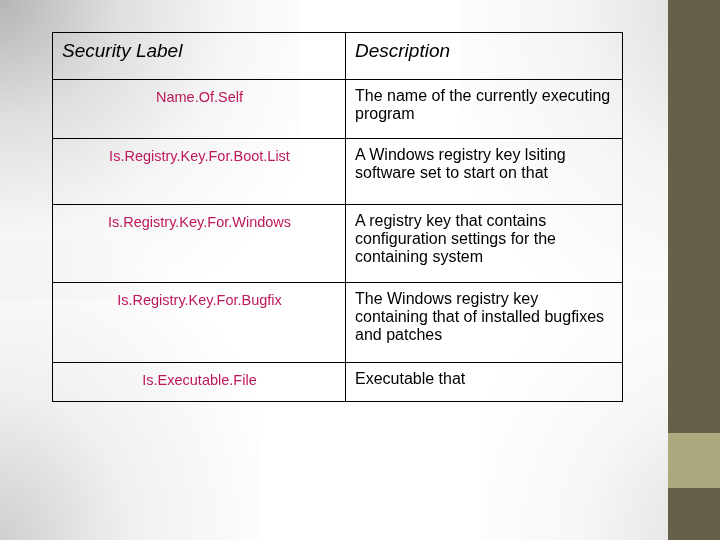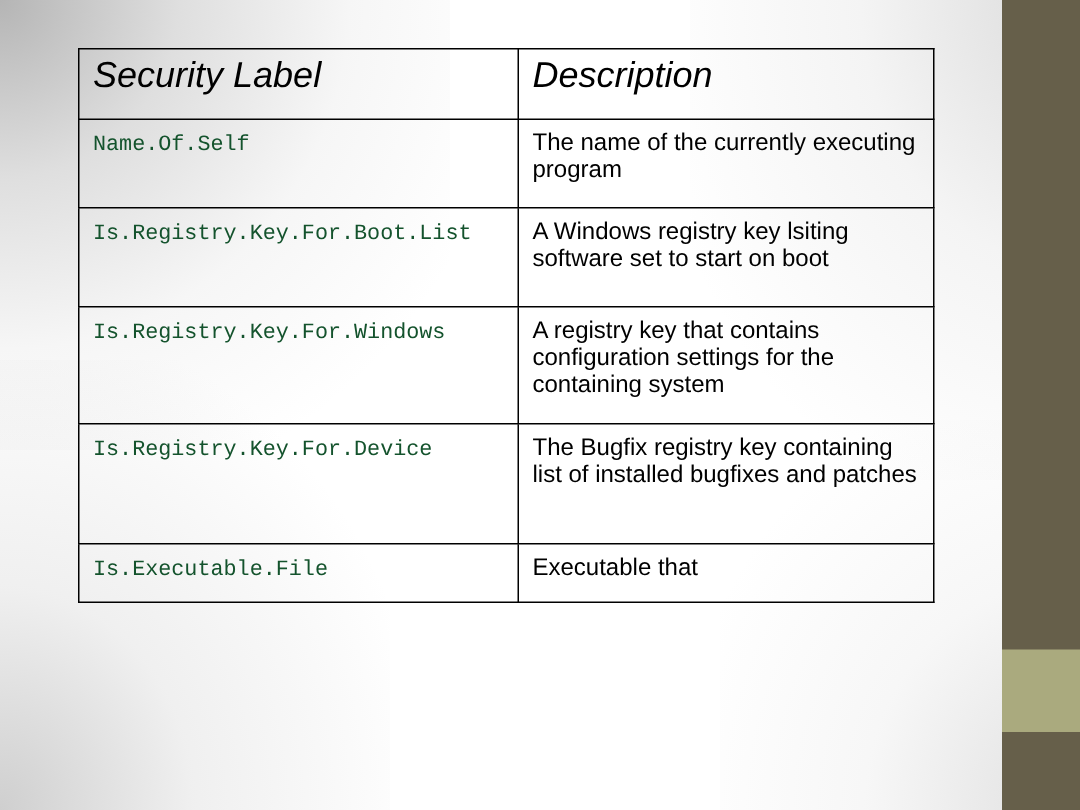--- a/index.html
+++ b/index.html
@@ -110,37 +110,38 @@
     background: transparent;
   }
   col.col-label { width: 293px; }
   col.col-desc  { width: 277px; }
 
   
   th.hdr {
     font-family: "Liberation Sans", sans-serif;
     font-style: italic;
     font-weight: normal;
-    font-size: 24px;
+    font-size: 19px;
     line-height: 22px;
     text-align: left;
     color: #000000;
     padding-top: 9px;
     padding-bottom: 9px;
     height: 28px;
   }
 
   
   td.label-cell {
-    font-family: Liberation Mono, monospace;
+    font-family: Liberation Sans, sans-serif;
     font-size: 14.5px;
     line-height: 20px;
     letter-spacing: 0px;
-    color: #14532d;
+    color: #be185d;
     word-break: break-word;
+    text-align: center;
   }
 
   
   tr.r-head td, tr.r-head th { height: 32px; }
   tr.h58  td { height: 44px; }
   tr.h65  td { height: 51px; }
   tr.h77  td { height: 63px; }
   tr.h38  td { height: 24px; }
   tr.h79  td { height: 65px; }
   tr.h63  td { height: 49px; }
@@ -174,33 +175,33 @@
       <tbody>
         <tr class="h58">
           <td class="label-cell">Name.Of.Self</td>
           <td>
             <div class="desc-cell">The name of the currently executing program</div>
           </td>
         </tr>
         <tr class="h65">
           <td class="label-cell">Is.Registry.Key.For.Boot.List</td>
           <td>
-            <div class="desc-cell">A Windows registry key lsiting software set to start on boot</div>
+            <div class="desc-cell">A Windows registry key lsiting software set to start on that</div>
           </td>
         </tr>
         <tr class="h77">
           <td class="label-cell">Is.Registry.Key.For.Windows</td>
           <td>
             <div class="desc-cell">A registry key that contains configuration settings for the containing system</div>
           </td>
         </tr>
         <tr class="h79">
-          <td class="label-cell">Is.Registry.Key.For.Device</td>
-          <td>
-            <div class="desc-cell">The Bugfix registry key containing list of installed bugfixes and patches</div>
+          <td class="label-cell">Is.Registry.Key.For.Bugfix</td>
+          <td>
+            <div class="desc-cell">The Windows registry key containing that of installed bugfixes and patches</div>
           </td>
         </tr>
         <tr class="h38">
           <td class="label-cell">Is.Executable.File</td>
           <td>
             <div class="desc-cell">Executable that</div>
           </td>
         </tr>
       </tbody>
     </table>

